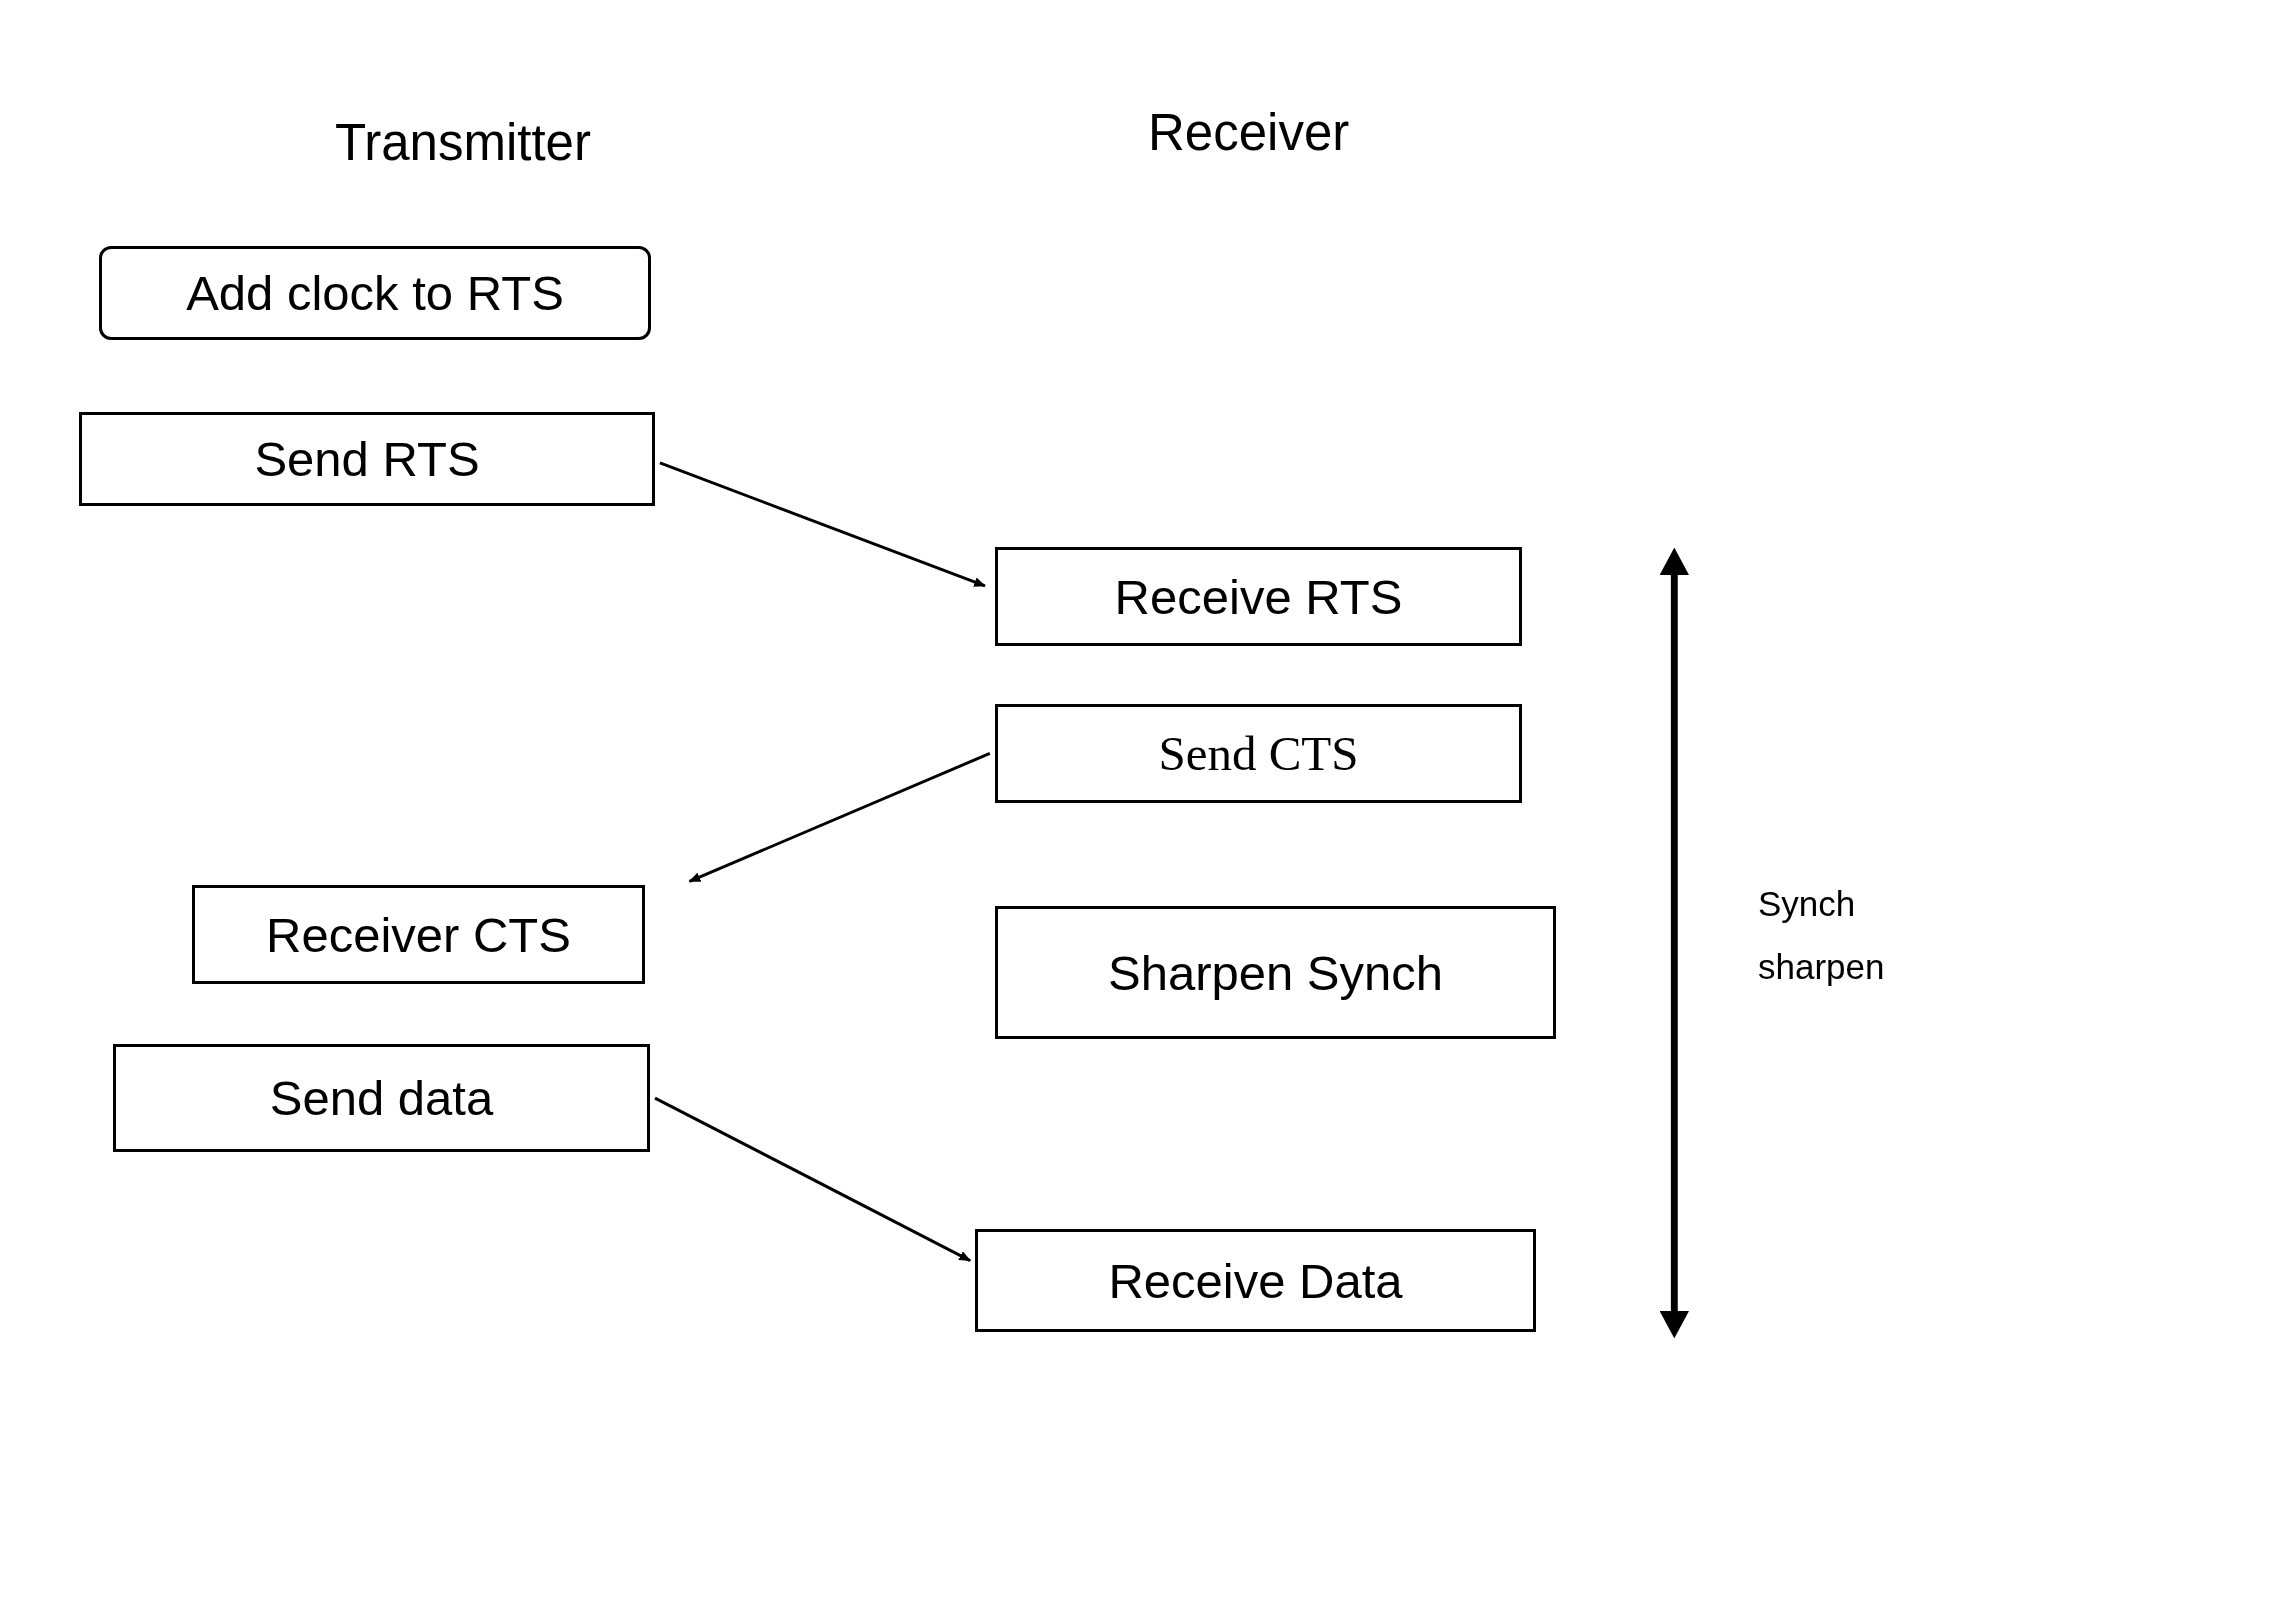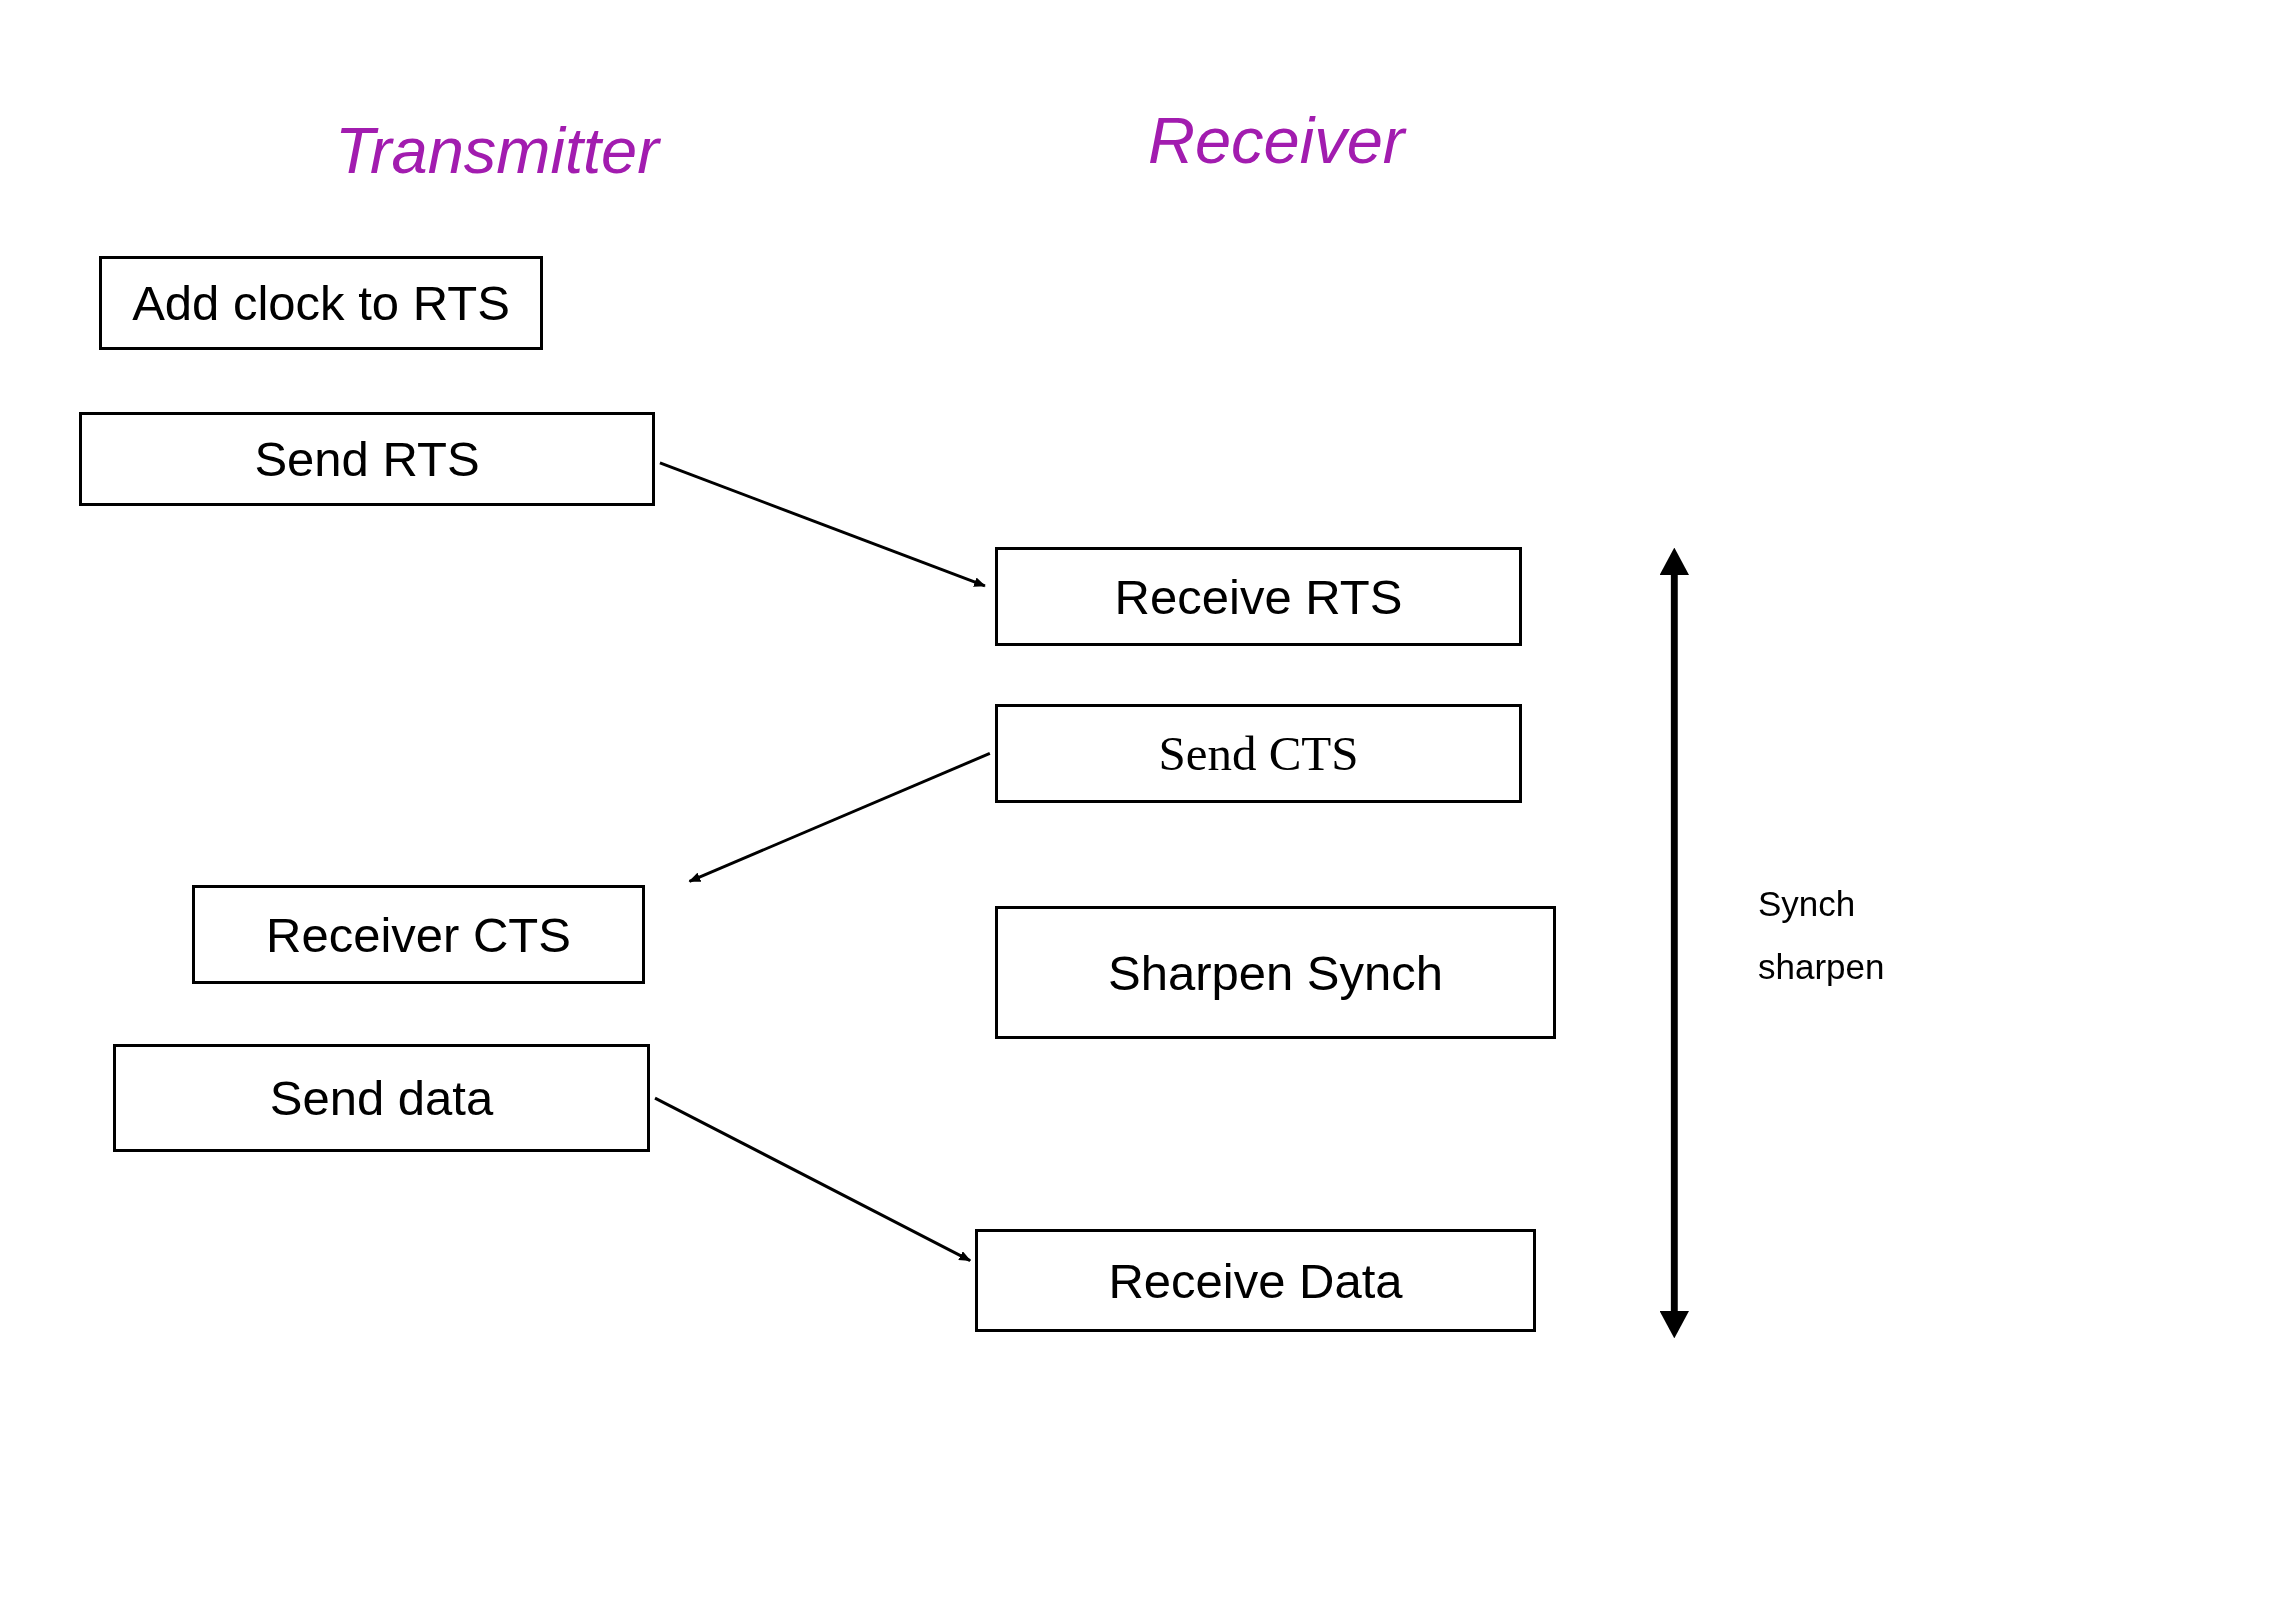--- a/index.html
+++ b/index.html
@@ -14,24 +14,23 @@
       height: 1622px;
       position: relative;
     }
     .diagram-container {
       position: relative;
       width: 100%;
       height: 100%;
     }
     .column-header {
       position: absolute;
-      font-size: 65px;
+      font-size: 51px;
       font-weight: normal;
-      color: #a21caf;
-      font-style: italic;
+      color: #000000;
     }
     .box {
       position: absolute;
       border: 3px solid #000;
       background: #fff;
       display: flex;
       align-items: center;
       justify-content: center;
       font-size: 49px;
       color: #000;
@@ -53,21 +52,21 @@
     }
   </style>
 </head>
 <body>
 
 <div class="diagram-container">
 
   <div class="column-header" style="left: 335px; top: 113px;">Transmitter</div>
   <div class="column-header" style="left: 1148px; top: 103px;">Receiver</div>
 
-  <div class="box" style="left: 99px; top: 256px; width: 444px; height: 94px;">
+  <div class="box" style="left: 99px; top: 246px; width: 552px; height: 94px; border-radius: 12px;">
     <span>Add clock to RTS</span>
   </div>
   <div class="box" style="left: 79px; top: 412px; width: 576px; height: 94px;">
     <span>Send RTS</span>
   </div>
   <div class="box" style="left: 192px; top: 885px; width: 453px; height: 99px;">
     <span>Receiver CTS</span>
   </div>
   <div class="box" style="left: 113px; top: 1044px; width: 537px; height: 108px;">
     <span>Send data</span>

